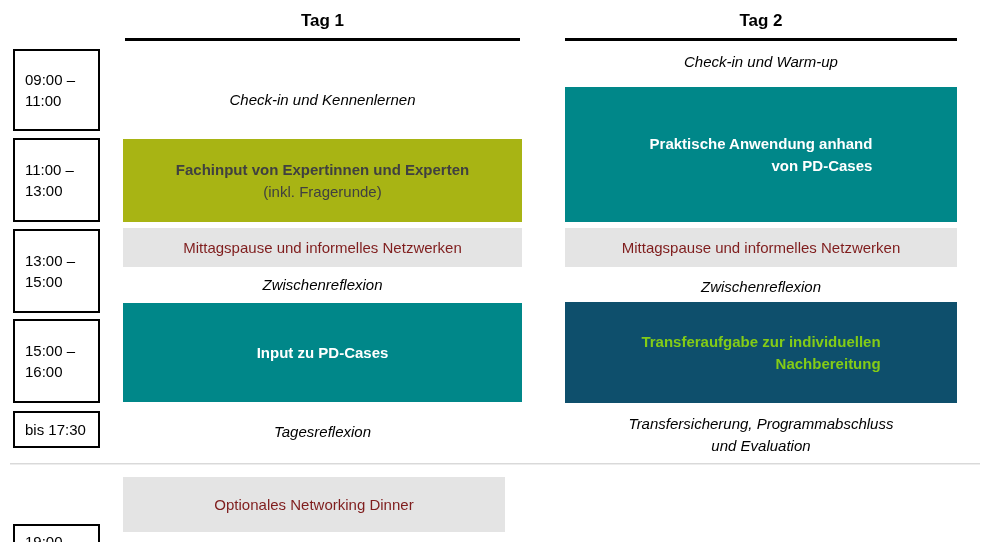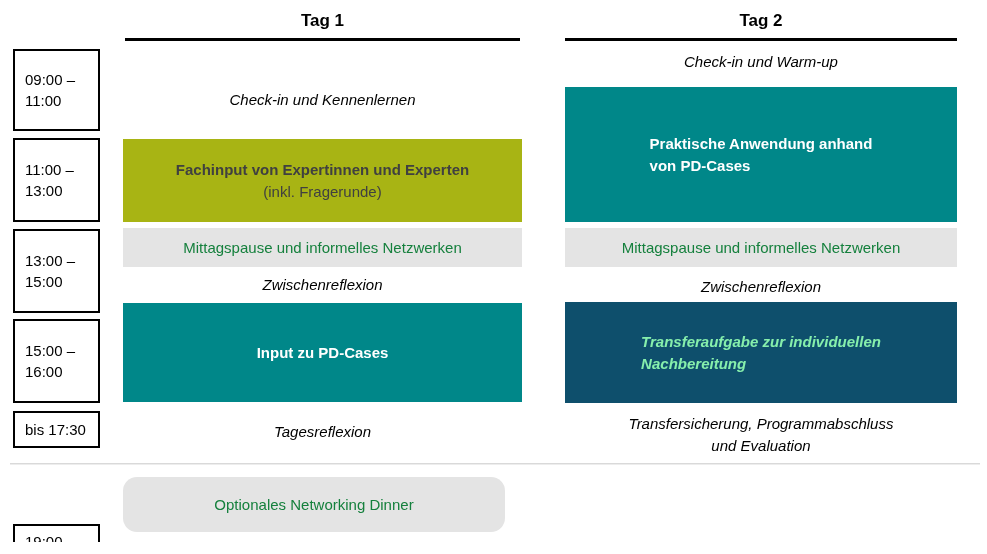--- a/index.html
+++ b/index.html
@@ -48,48 +48,48 @@
   .t2 { top: 138px; height: 84px; }
   .t3 { top: 229px; height: 84px; }
   .t4 { top: 319px; height: 84px; }
   .t5 { top: 411px; height: 37px; }
   .t6 { top: 485px; height: 56px; margin-top: 39px; }
 
   
   .session-box {
     display: flex; flex-direction: column;
     align-items: center; justify-content: center;
-    text-align: left;
+    text-align: right;
     font-size: 15px;
     line-height: 1.45;
     white-space: pre-line;
   }
   .box-green { background: #A8B414; color: #404040; }
   .box-teal  { background: #008789; color: #ffffff; }
-  .box-dark  { background: #0E4F6C; color: #86efac; font-style: italic; }
-  .box-gray  { background: #E4E4E4; color: #15803d; }
+  .box-dark  { background: #0E4F6C; color: #84cc16; }
+  .box-gray  { background: #E4E4E4; color: #7f1d1d; }
   .bold { font-weight: bold; }
 
   .free-text {
     display: flex; align-items: center; justify-content: center;
     text-align: center;
     font-size: 15px;
     font-style: italic;
     line-height: 1.45;
     white-space: pre-line;
   }
 
   
   .d1-checkin  { top: 88px; height: 24px; }
   .d1-expert   { top: 139px; height: 83px; }
   .d1-lunch    { top: 228px; height: 39px; }
   .d1-zwischen { top: 274px; height: 22px; }
   .d1-input    { top: 303px; height: 99px; }
   .d1-tages    { top: 421px; height: 22px; }
-  .d1-dinner   { top: 477px; height: 55px; width: 382px; border-radius: 14px; }
+  .d1-dinner   { top: 477px; height: 55px; width: 382px; }
 
   
   .d2-checkin  { top: 51px;  height: 22px; }
   .d2-prak     { top: 87px;  height: 135px; }
   .d2-lunch    { top: 228px; height: 39px; }
   .d2-zwischen { top: 276px; height: 22px; }
   .d2-transfer { top: 302px; height: 101px; }
   .d2-closing  { top: 412px; height: 46px; }
 
   .divider {

